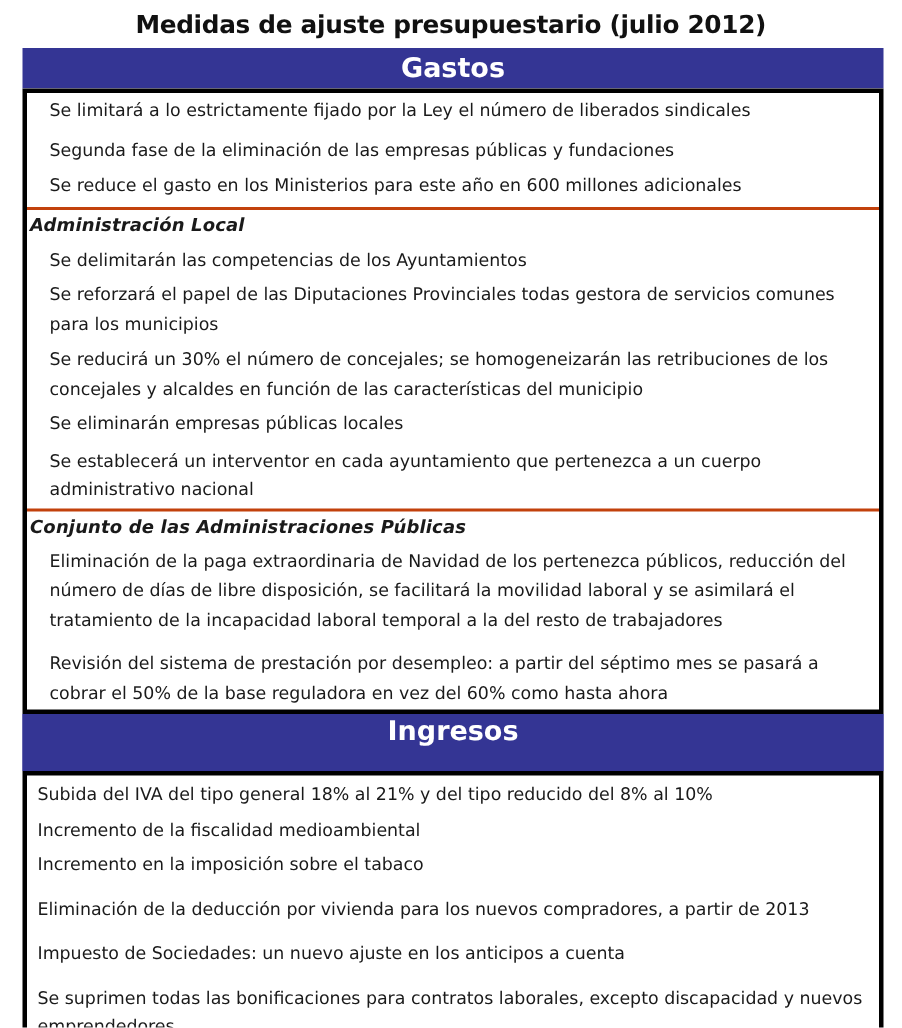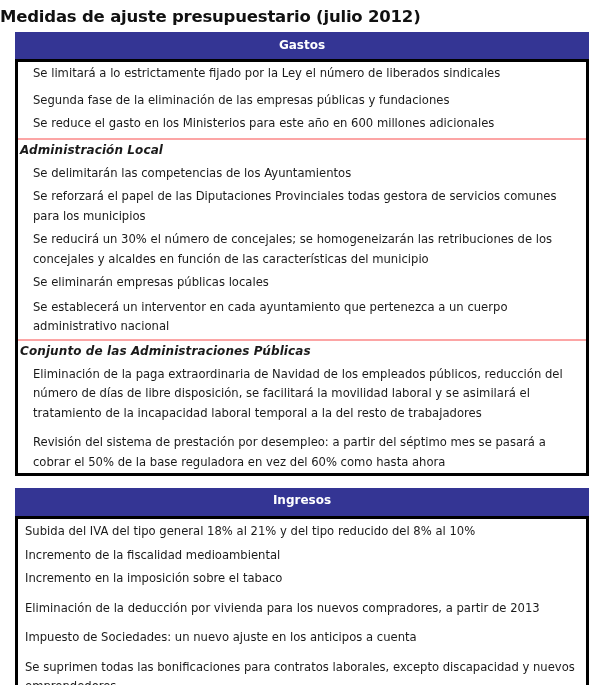--- a/index.html
+++ b/index.html
@@ -4,36 +4,36 @@
 <style>
   html, body { margin: 0; padding: 0; background: #ffffff; }
   body {
     width: 601px; height: 685px; overflow: hidden;
     font-family: "DejaVu Sans", sans-serif;
     color: #1a1a1a;
     position: relative;
   }
   .title {
     position: absolute; left: 0; top: 7px; width: 601px;
-    font-size: 16.5px; font-weight: bold;
+    text-align: center; font-size: 16.5px; font-weight: bold;
     letter-spacing: -0.2px; color: #111;
   }
   .table {
     position: absolute; left: 15px; top: 32px; width: 574px;
   }
   .band {
     background: #343594; color: #ffffff; font-weight: bold;
-    font-size: 12px; text-align: center; height: 27px; line-height: 27px;
+    font-size: 18px; text-align: center; height: 27px; line-height: 27px;
   }
   .box {
     border-left: 3px solid #000; border-right: 3px solid #000;
     border-top: 3px solid #000; border-bottom: 3px solid #000;
     background: #fff;
   }
-  .section + .section { border-top: 2px solid #fca5a5; }
+  .section + .section { border-top: 2px solid #c2410c; }
   .sec-head {
     font-style: italic; font-weight: bold; font-size: 12px;
     padding: 2px 0 0 2px; height: 17px; line-height: 17px;
     letter-spacing: 0.1px;
   }
   .item {
     font-size: 11.6px; line-height: 19.5px;
     padding: 2px 6px 2px 15px;
   }
   .item.sp { padding-top: 8px; }
@@ -59,27 +59,27 @@
       <div class="sec-head">Administración Local</div>
       <div class="item" style="padding-top:5px">Se delimitarán las competencias de los Ayuntamientos</div>
       <div class="item">Se reforzará el papel de las Diputaciones Provinciales todas gestora de servicios comunes para los municipios</div>
       <div class="item">Se reducirá un 30% el número de concejales; se homogeneizarán las retribuciones de los concejales y alcaldes en función de las características del municipio</div>
       <div class="item" style="padding-bottom:3px">Se eliminarán empresas públicas locales</div>
       <div class="item">Se establecerá un interventor en cada ayuntamiento que pertenezca a un cuerpo administrativo nacional</div>
     </div>
 
     <div class="section">
       <div class="sec-head">Conjunto de las Administraciones Públicas</div>
-      <div class="item" style="padding-top:5px">Eliminación de la paga extraordinaria de Navidad de los empleados públicos, reducción del número de días de libre disposición, se facilitará la movilidad laboral y se asimilará el tratamiento de la incapacidad laboral temporal a la del resto de trabajadores</div>
+      <div class="item" style="padding-top:5px">Eliminación de la paga extraordinaria de Navidad de los pertenezca públicos, reducción del número de días de libre disposición, se facilitará la movilidad laboral y se asimilará el tratamiento de la incapacidad laboral temporal a la del resto de trabajadores</div>
       <div class="item sp" style="padding-bottom:1px">Revisión del sistema de prestación por desempleo: a partir del séptimo mes se pasará a cobrar el 50% de la base reguladora en vez del 60% como hasta ahora</div>
     </div>
 
   </div>
 
-  <div class="band" style="border-left:3px solid #343594;border-right:3px solid #343594;height:28px;line-height:24px;margin-top:12px">Ingresos</div>
+  <div class="band" style="border-left:3px solid #343594;border-right:3px solid #343594;height:38px;line-height:24px;margin-top:0">Ingresos</div>
   <div class="box ing">
     <div class="item" style="padding-top:3px">Subida del IVA del tipo general 18% al 21% y del tipo reducido del 8% al 10%</div>
     <div class="item">Incremento de la fiscalidad medioambiental</div>
     <div class="item">Incremento en la imposición sobre el tabaco</div>
     <div class="item sp">Eliminación de la deducción por vivienda para los nuevos compradores, a partir de 2013</div>
     <div class="item sp">Impuesto de Sociedades: un nuevo ajuste en los anticipos a cuenta</div>
     <div class="item sp" style="padding-bottom:4px">Se suprimen todas las bonificaciones para contratos laborales, excepto discapacidad y nuevos emprendedores</div>
   </div>
 
 </div>

